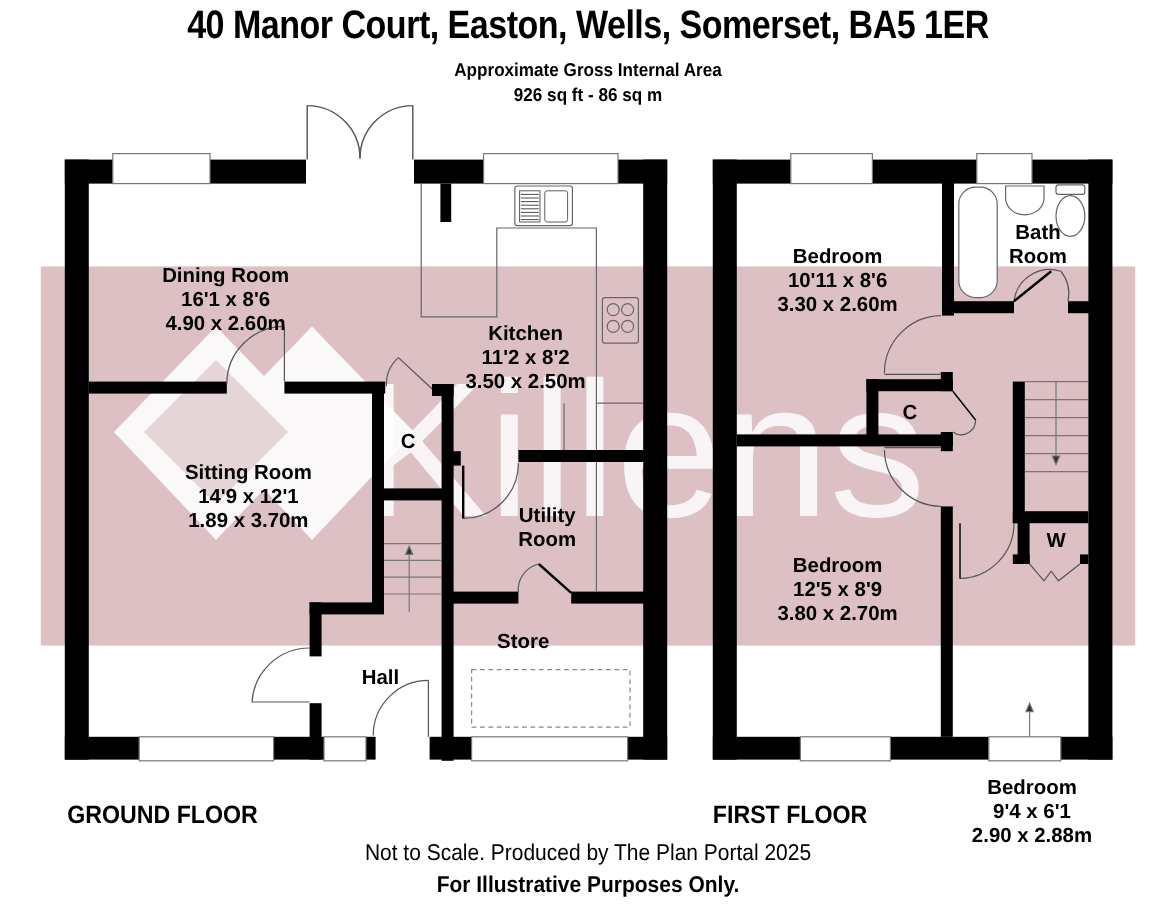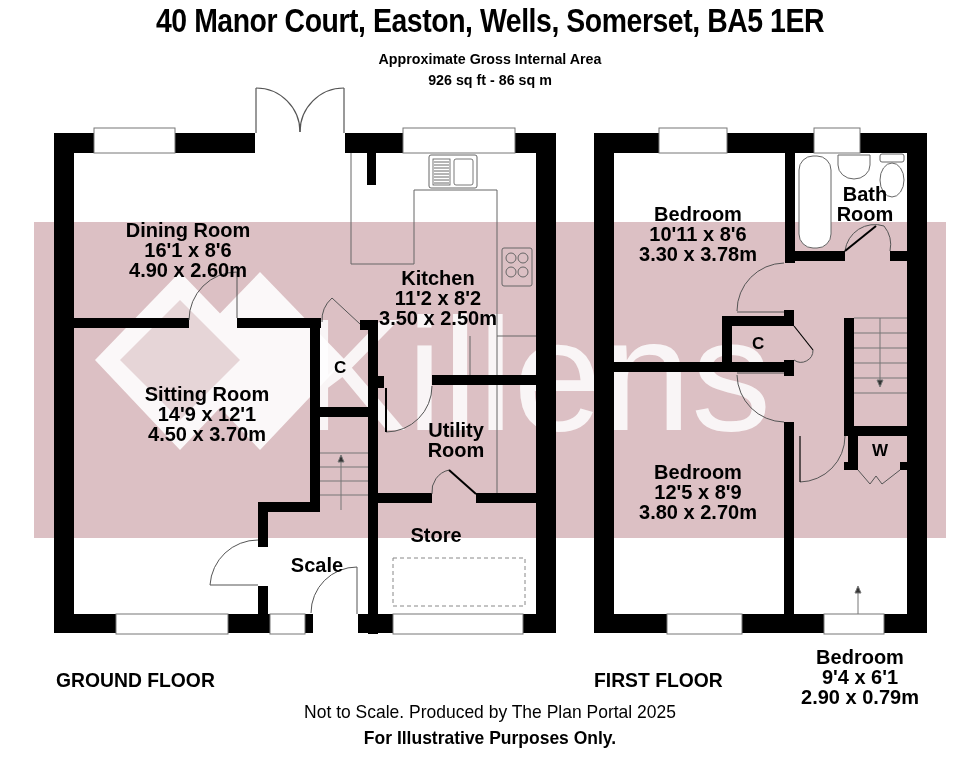--- a/index.html
+++ b/index.html
@@ -2,21 +2,21 @@
 <html><head>
 <meta charset="utf-8">
 <style>
   html,body{margin:0;padding:0;background:#ffffff;}
   body{width:980px;height:760px;position:relative;overflow:hidden;font-family:"Liberation Sans", sans-serif;color:#000;}
   .title{position:absolute;left:0;top:2px;width:980px;text-align:center;font-size:33px;font-weight:bold;letter-spacing:-0.5px;transform:scaleX(0.86);transform-origin:center;}
   .subtitle{position:absolute;left:0;width:980px;text-align:center;font-size:15.5px;font-weight:bold;transform:scaleX(0.92);}
   .sub1{top:50px;}
   .sub2{top:71px;}
   svg#plan{position:absolute;left:0;top:0;}
-  .rlabel{position:absolute;text-align:center;font-weight:bold;font-size:20px;line-height:20px;white-space:nowrap;}
+  .rlabel{position:absolute;text-align:center;font-weight:bold;font-size:17px;line-height:20px;white-space:nowrap;}
   .rlabel span{display:block;}
   .floor{position:absolute;font-weight:bold;font-size:21px;transform:scaleX(0.92);transform-origin:left;}
   .foot{position:absolute;left:0;width:980px;text-align:center;}
   .foot1{top:701px;font-size:19px;transform:scaleX(0.92);}
   .foot2{top:727px;font-size:19px;font-weight:bold;transform:scaleX(0.92);}
   .letter{position:absolute;font-weight:bold;font-size:17px;}
 </style>
 </head>
 <body>
 
@@ -219,53 +219,53 @@
   <span>4.90 x 2.60m</span>
 </div>
 <div class="rlabel" style="left:378px;top:268px;width:120px;">
   <span>Kitchen</span>
   <span>11'2 x 8'2</span>
   <span>3.50 x 2.50m</span>
 </div>
 <div class="rlabel" style="left:137px;top:384px;width:140px;">
   <span>Sitting Room</span>
   <span>14'9 x 12'1</span>
-  <span>4.50 x 3.70m</span>
+  <span>1.89 x 3.70m</span>
 </div>
 <div class="rlabel" style="left:416px;top:420px;width:80px;">
   <span>Utility</span>
   <span>Room</span>
 </div>
 <div class="rlabel" style="left:396px;top:525px;width:80px;">
   <span>Store</span>
 </div>
 <div class="rlabel" style="left:287px;top:555px;width:60px;">
-  <span>Scale</span>
+  <span>Hall</span>
 </div>
 <div class="letter" style="left:334px;top:358px;">C</div>
 
 <div class="rlabel" style="left:630px;top:204px;width:136px;">
   <span>Bedroom</span>
   <span>10'11 x 8'6</span>
-  <span>3.30 x 3.78m</span>
+  <span>3.30 x 2.60m</span>
 </div>
 <div class="rlabel" style="left:834px;top:184px;width:62px;">
   <span>Bath</span>
   <span>Room</span>
 </div>
 <div class="letter" style="left:752px;top:334px;">C</div>
 <div class="rlabel" style="left:630px;top:462px;width:136px;">
   <span>Bedroom</span>
   <span>12'5 x 8'9</span>
   <span>3.80 x 2.70m</span>
 </div>
 <div class="letter" style="left:872px;top:441px;">W</div>
 <div class="rlabel" style="left:800px;top:647px;width:120px;">
   <span>Bedroom</span>
   <span>9'4 x 6'1</span>
-  <span>2.90 x 0.79m</span>
+  <span>2.90 x 2.88m</span>
 </div>
 
 <div class="floor" style="left:56px;top:668px;">GROUND FLOOR</div>
 <div class="floor" style="left:594px;top:668px;">FIRST FLOOR</div>
 
 <div class="foot foot1">Not to Scale. Produced by The Plan Portal 2025</div>
 <div class="foot foot2">For Illustrative Purposes Only.</div>
 
 </body></html>

